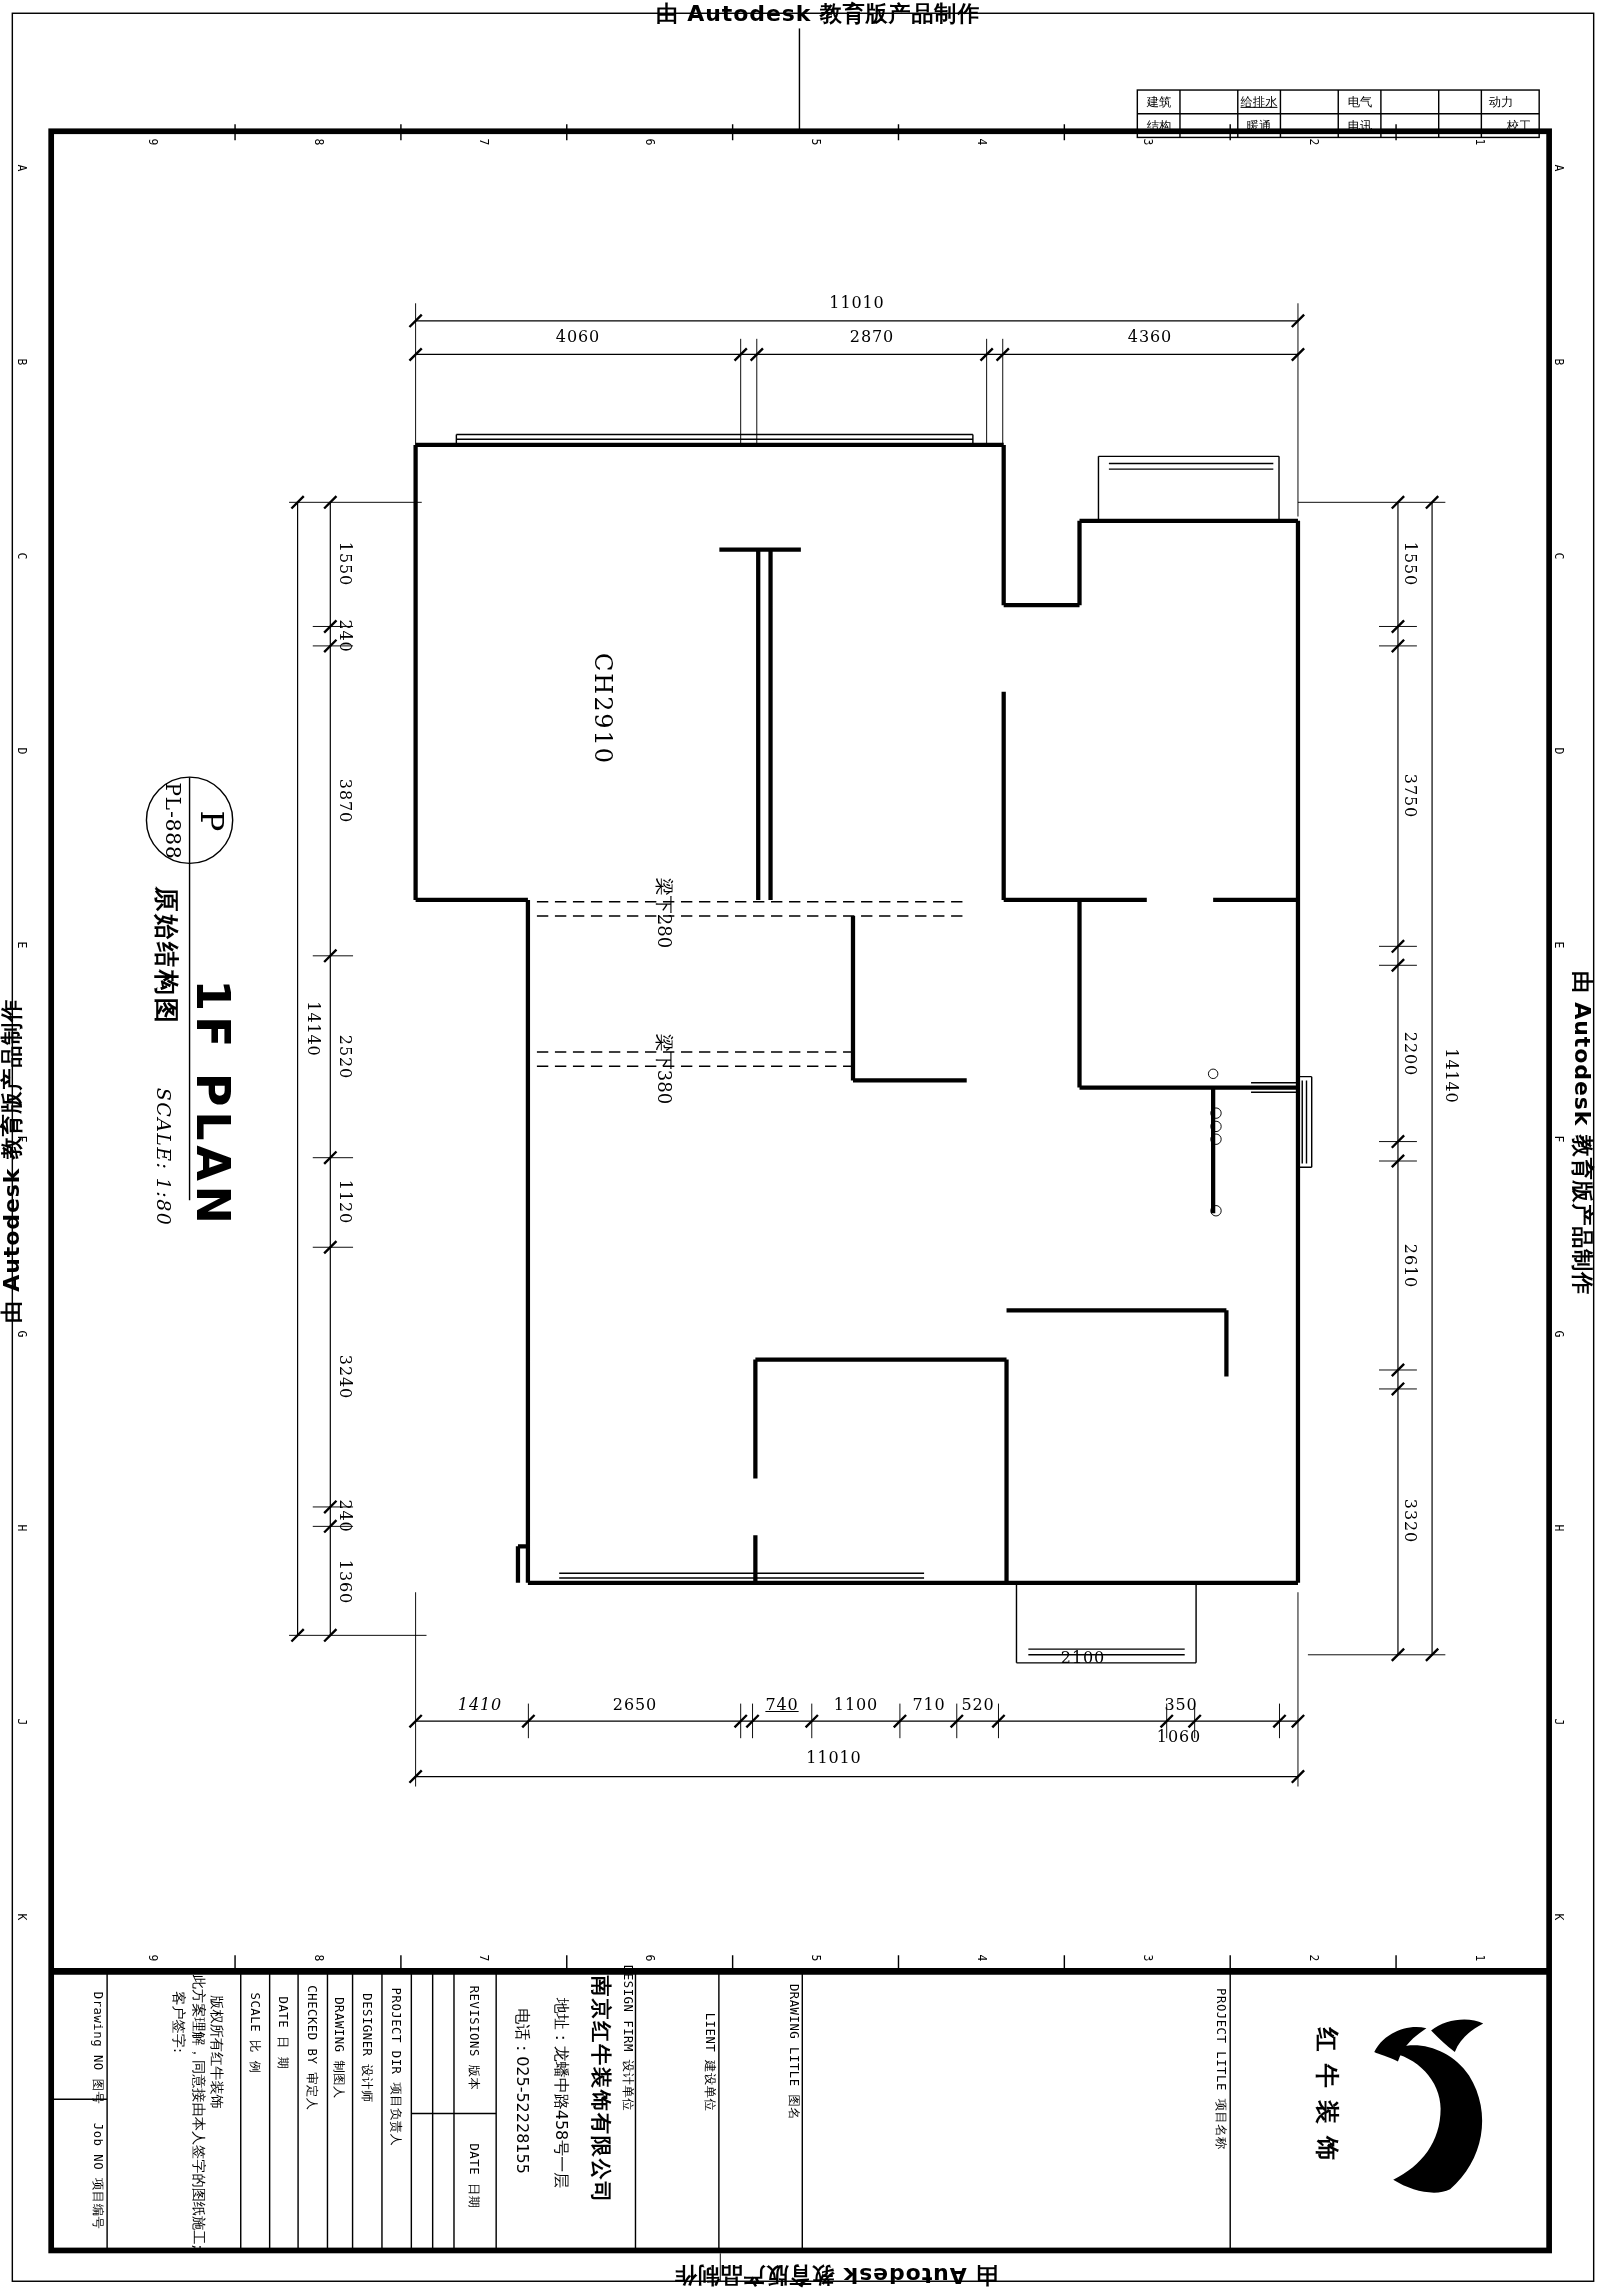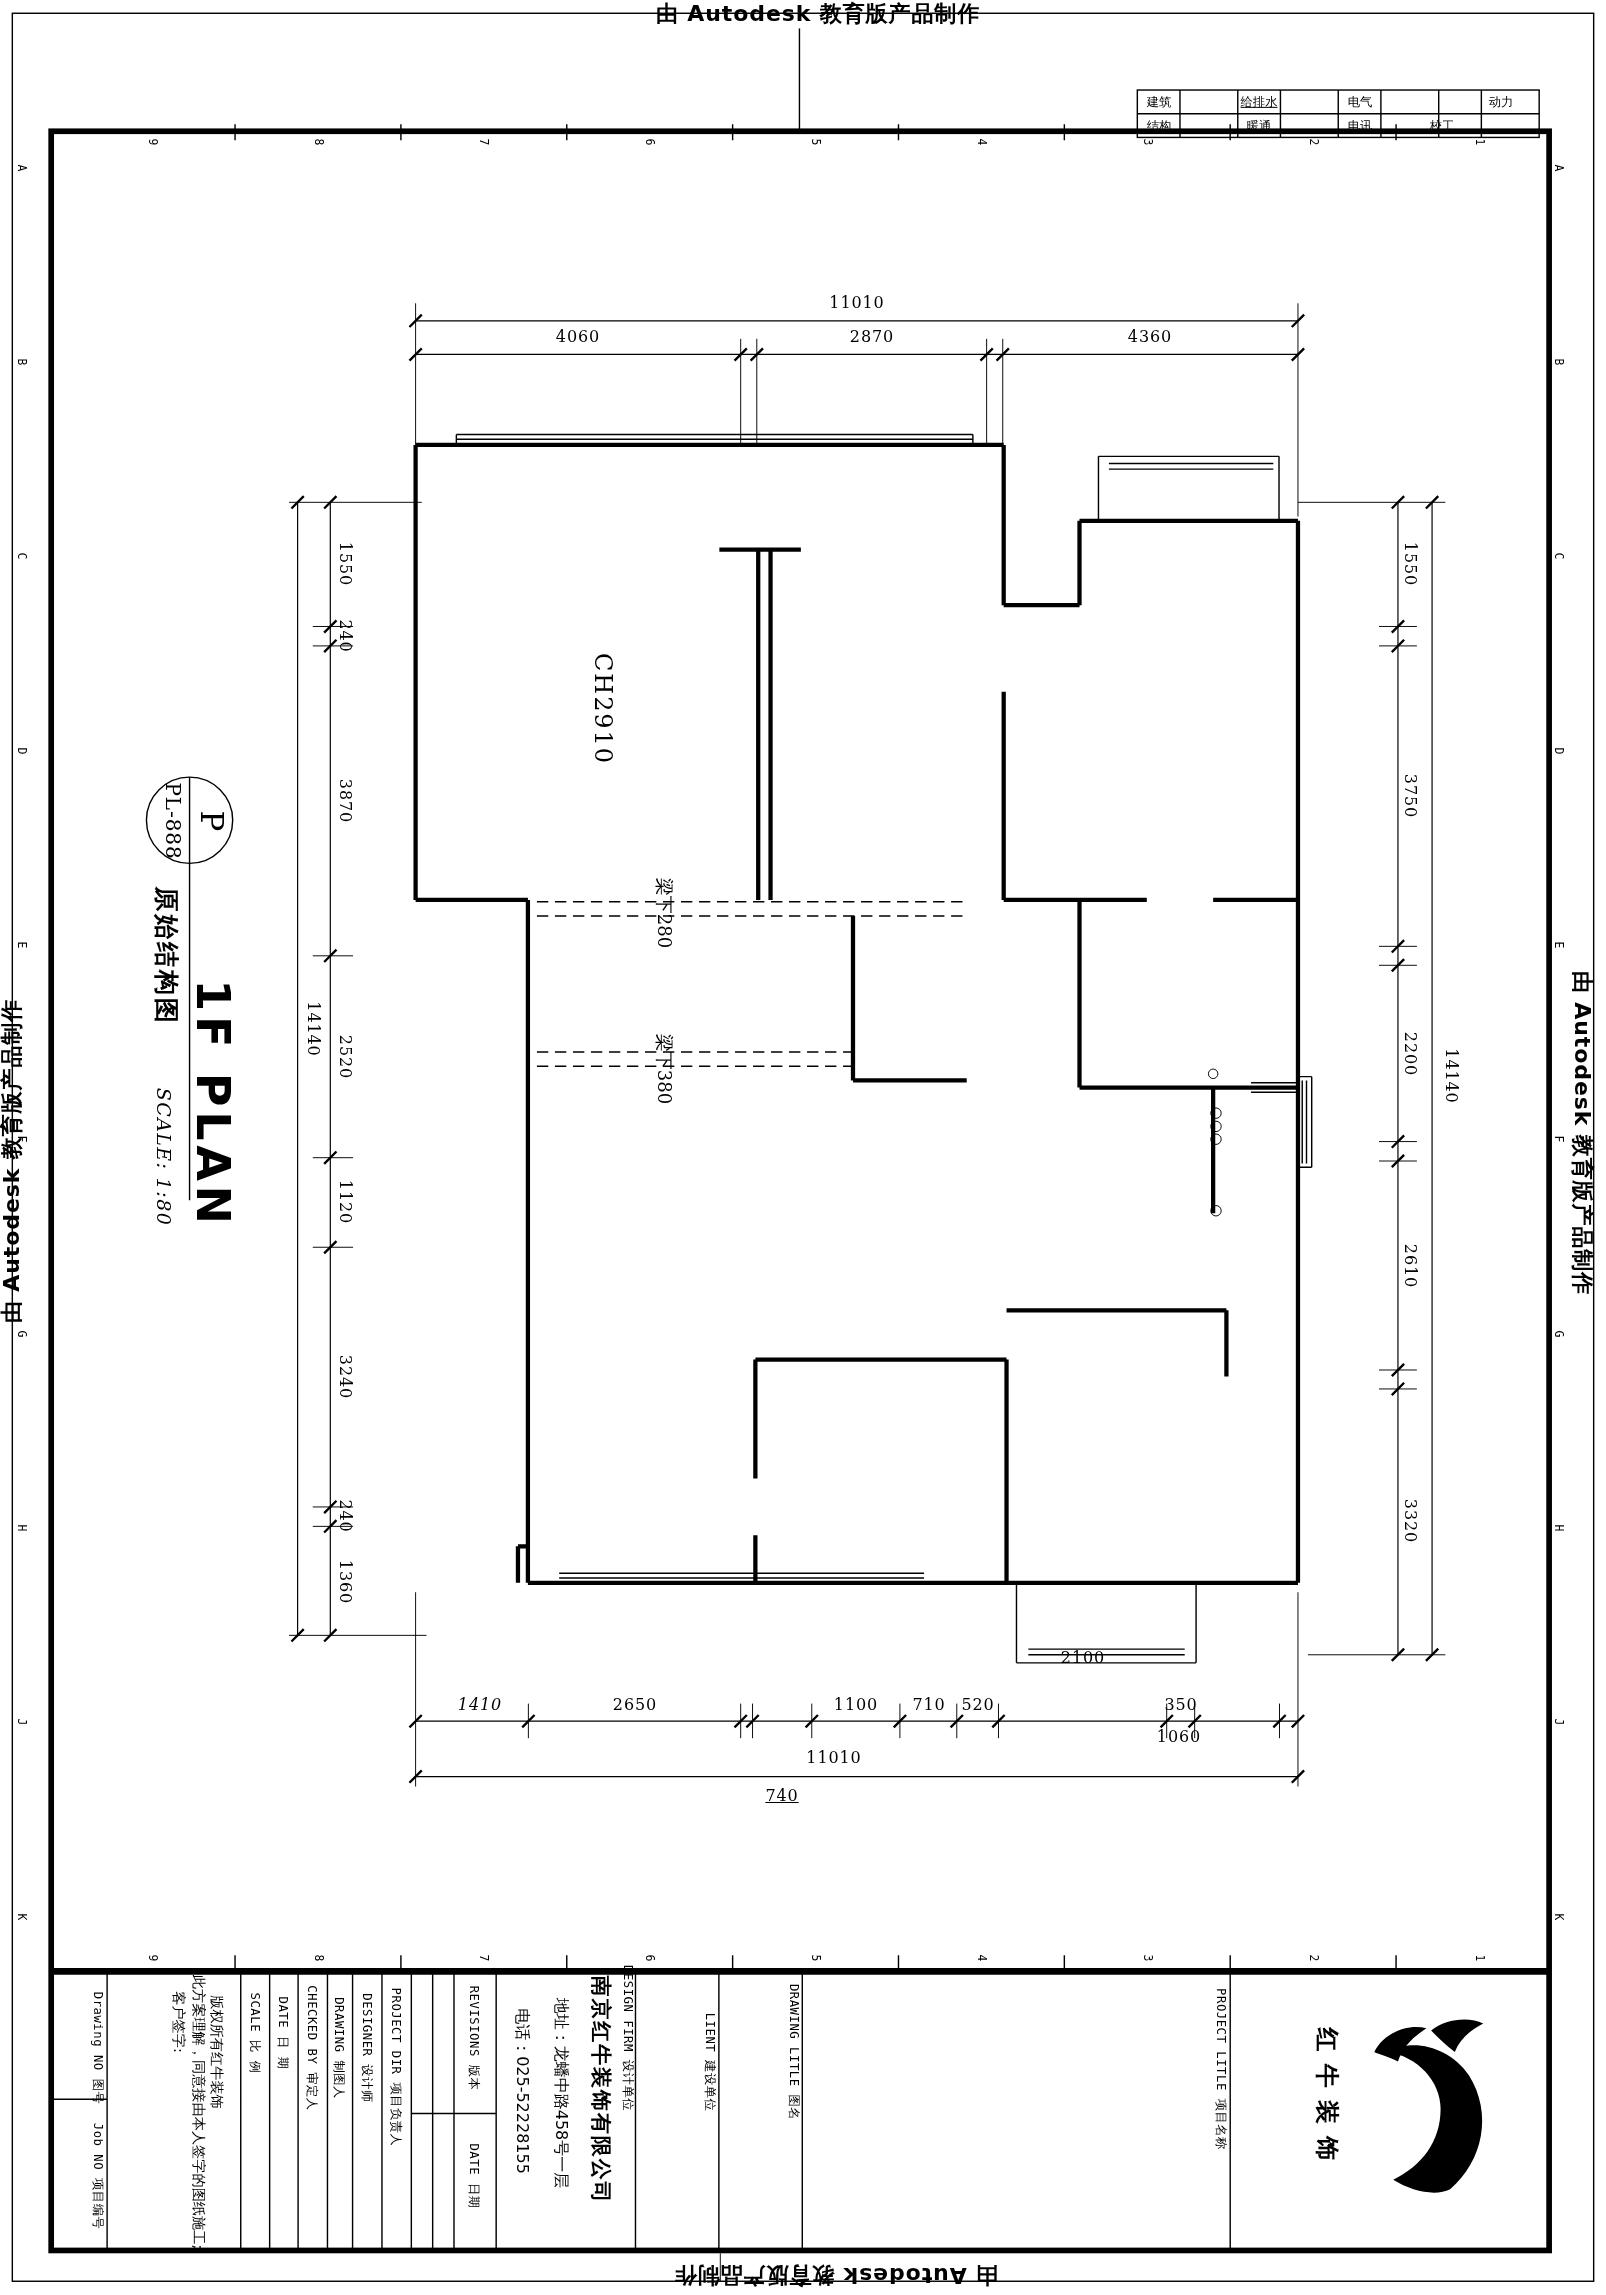--- a/index.html
+++ b/index.html
@@ -127,21 +127,21 @@
   <div class="tx zone r90" style="left:1558px;top:1722px;">J</div>
   <div class="tx zone r90" style="left:1558px;top:1917px;">K</div>
 
   <div class="tx tblb" style="left:1159px;top:102px;">建筑</div>
   <div class="tx tblb" style="left:1259px;top:102px;text-decoration:underline;">给排水</div>
   <div class="tx tblb" style="left:1360px;top:102px;">电气</div>
   <div class="tx tblb" style="left:1460px;top:102px;margin-left:41px;">动力</div>
   <div class="tx tblb" style="left:1159px;top:126px;">结构</div>
   <div class="tx tblb" style="left:1259px;top:126px;">暖通</div>
   <div class="tx tblb" style="left:1360px;top:126px;">电讯</div>
-  <div class="tx tblb" style="left:1442px;top:126px;">校工</div>
+  <div class="tx tblb" style="left:1519px;top:126px;">校工</div>
 
   <div class="tx serif r90" style="left:211px;top:821px;font-size:31px;">P</div>
   <div class="tx serif r90" style="left:173px;top:821px;font-size:20px;letter-spacing:0.9px;">PL-888</div>
   <div class="tx r90" style="left:166px;top:956px;font-size:25px;font-weight:600;letter-spacing:2.8px;">原始结构图</div>
   <div class="tx r90" style="left:213px;top:1104px;font-size:46px;font-weight:800;letter-spacing:4.7px;">1F PLAN</div>
   <div class="tx serif r90" style="left:163px;top:1157px;font-size:19px;font-style:italic;letter-spacing:1.4px;">SCALE: 1:80</div>
 
   <div class="tx serif r90" style="left:603px;top:709px;font-size:24px;letter-spacing:1.9px;">CH2910</div>
   <div class="tx serif r90" style="left:664px;top:913px;font-size:18px;">梁下280</div>
   <div class="tx serif r90" style="left:664px;top:1069px;font-size:18px;">梁下380</div>
@@ -163,21 +163,21 @@
 
   <div class="tx dim r90" style="left:1451px;top:1076px;">14140</div>
   <div class="tx dim r90" style="left:1410px;top:564px;">1550</div>
   <div class="tx dim r90" style="left:1410px;top:796px;">3750</div>
   <div class="tx dim r90" style="left:1410px;top:1054px;">2200</div>
   <div class="tx dim r90" style="left:1410px;top:1266px;">2610</div>
   <div class="tx dim r90" style="left:1410px;top:1521px;">3320</div>
 
   <div class="tx dim" style="left:480px;top:1705px;font-style:italic;">1410</div>
   <div class="tx dim" style="left:635px;top:1705px;">2650</div>
-  <div class="tx dim" style="left:782px;top:1796px;text-decoration:underline;">740</div>
+  <div class="tx dim" style="left:782px;top:1705px;text-decoration:underline;">740</div>
   <div class="tx dim" style="left:856px;top:1705px;">1100</div>
   <div class="tx dim" style="left:929px;top:1705px;">710</div>
   <div class="tx dim" style="left:978px;top:1705px;">520</div>
   <div class="tx dim" style="left:1083px;top:1658px;">2100</div>
   <div class="tx dim" style="left:1181px;top:1705px;">350</div>
   <div class="tx dim" style="left:1179px;top:1705px;margin-top:32px;">1060</div>
   <div class="tx dim" style="left:834px;top:1758px;">11010</div>
 
   <div class="tx tb r90" style="left:98px;top:2048px;">Drawing NO  图号</div>
   <div class="tx tb r90" style="left:98px;top:2176px;">Job NO  项目编号</div>

